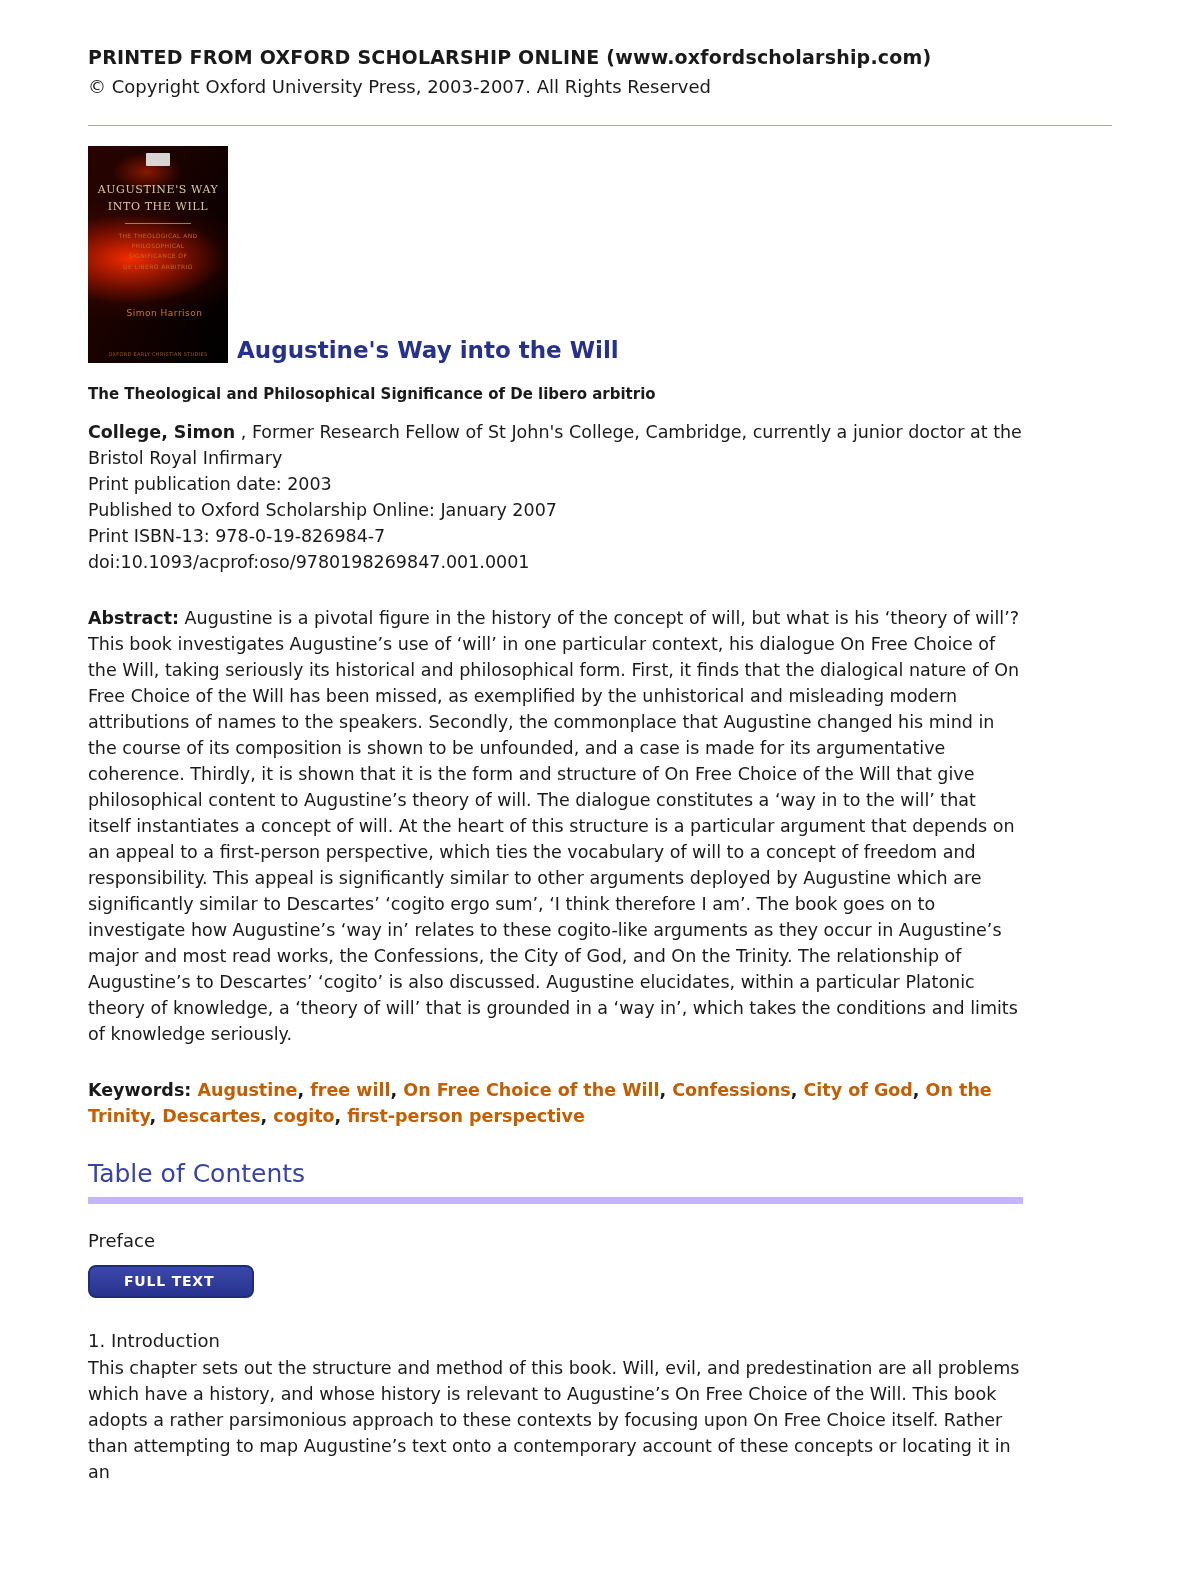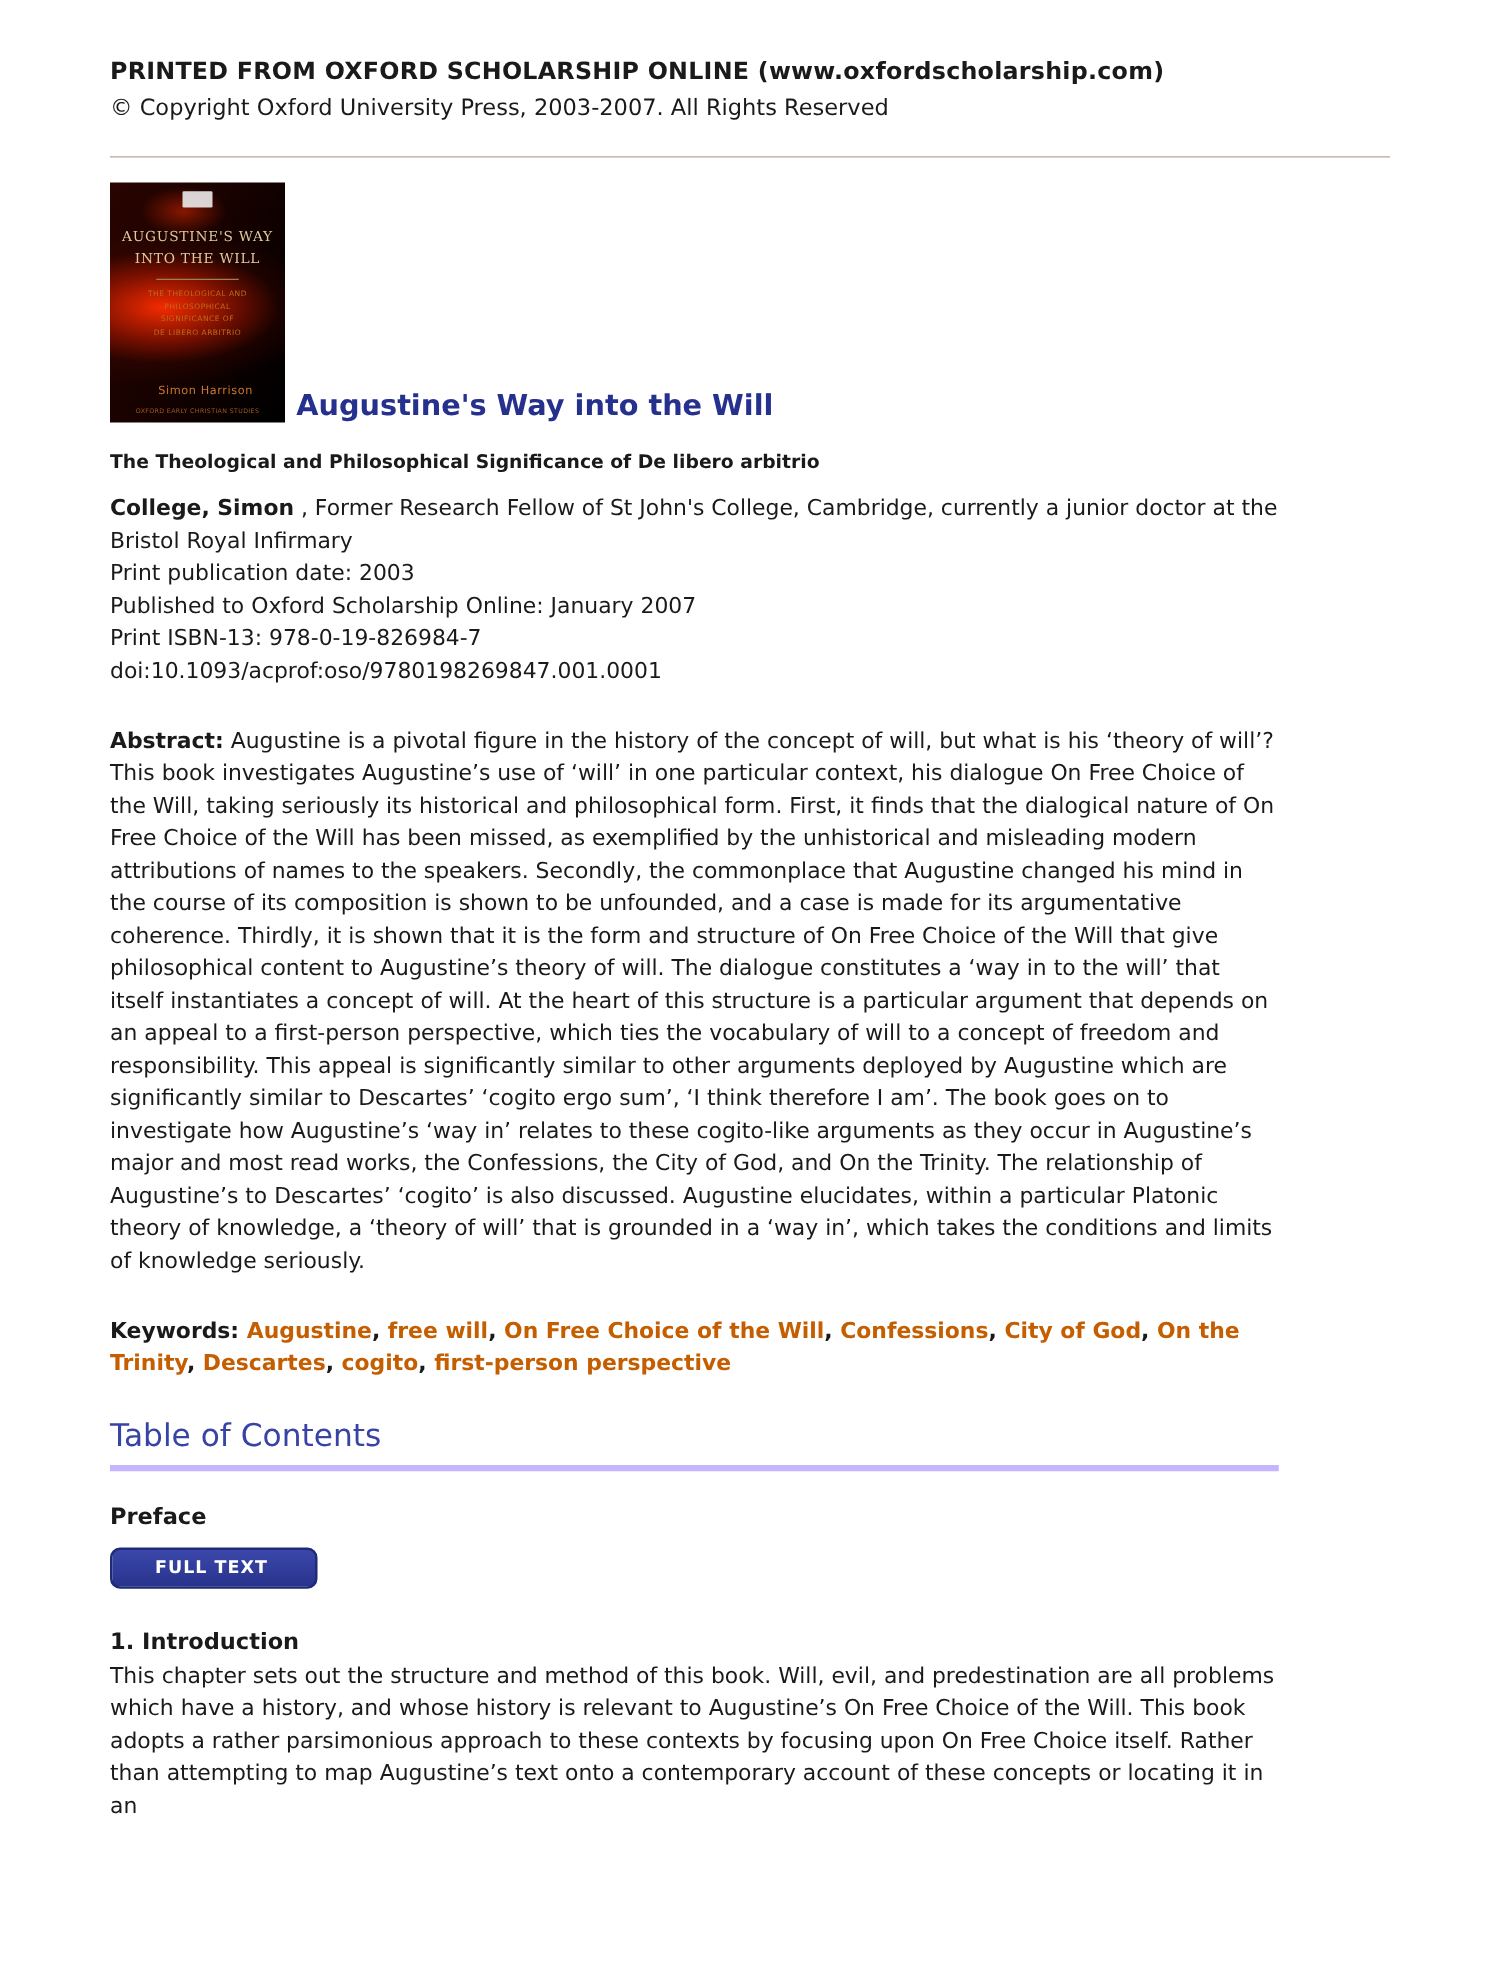--- a/index.html
+++ b/index.html
@@ -34,21 +34,21 @@
   }
 
   
   .title-row {
     display: flex;
     align-items: flex-end;
     margin-bottom: 22px;
   }
   .cover {
     width: 140px;
-    height: 192px;
+    height: 217px;
     flex: 0 0 140px;
     background:
       radial-gradient(ellipse 46px 26px at 42% 12%, rgba(220,40,0,0.55), transparent 75%),
       radial-gradient(ellipse 130px 62px at 30% 52%, rgba(255,45,0,0.95), rgba(190,25,0,0.55) 45%, rgba(80,8,0,0.25) 72%, transparent 100%),
       linear-gradient(115deg, #2a0400 0%, #180200 45%, #070000 80%, #000000 100%);
     position: relative;
     overflow: hidden;
   }
   .cover-logo {
     width: 24px; height: 13px;
@@ -155,26 +155,26 @@
     font-weight: bold;
   }
 
   
   .toc-heading {
     margin-top: 30px;
     font-size: 25px;
     font-weight: normal;
     color: #3743a5;
     padding-bottom: 9px;
-    border-bottom: 5px solid #c4b5fd;
+    border-bottom: 7px solid #c4b5fd;
   }
   .toc-entry-title {
     margin-top: 26px;
     font-size: 18px;
-    font-weight: bold;
+    font-weight: normal;
   }
   .fulltext-btn {
     display: inline-block;
     margin-top: 14px;
     margin-bottom: 6px;
     background: linear-gradient(#3b48aa, #28338d);
     border: 2px solid #1f2a78;
     border-radius: 8px;
     color: #ffffff;
     font-size: 14px;

